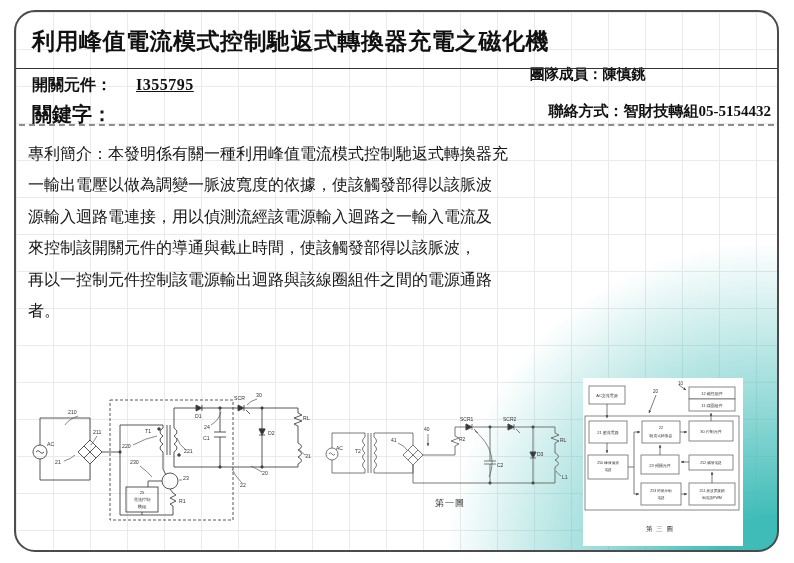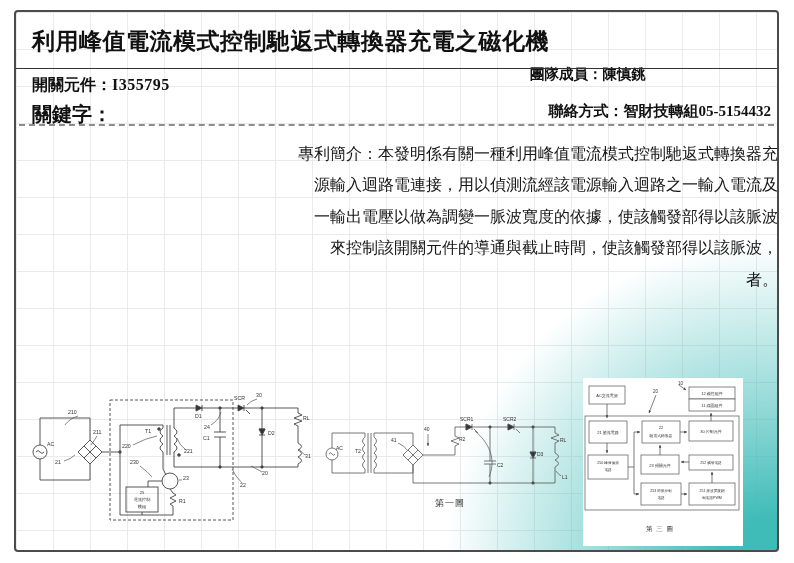--- a/index.html
+++ b/index.html
@@ -3,34 +3,33 @@
 <meta charset="utf-8">
 <style>
   html,body{margin:0;padding:0;}
   body{
     width:794px;height:563px;position:relative;background:#fff;
     font-family:"Liberation Serif","DejaVu Serif",serif;
     -webkit-font-smoothing:antialiased;
   }
   .sheet{
     position:absolute;left:14px;top:10px;width:761px;height:538px;
-    border:2px solid #4b4b4b;border-radius:4px;overflow:hidden;
+    border:2px solid #4b4b4b;border-radius:21px;overflow:hidden;
     background-color:#fff;
     background-image:
       radial-gradient(circle 540px at 99% 103%, #3fbcb8 0%, #3fbcb8 9%, rgba(63,188,184,.55) 30%, rgba(63,188,184,0) 60%),
       repeating-linear-gradient(to right,  #eaeaea 0 1px, transparent 1px 37px),
       repeating-linear-gradient(to bottom, #eaeaea 0 1px, transparent 1px 37px);
-    text-align: right;
   }
   .abs{position:absolute;}
   .title{left:16px;top:14px;font-size:23px;font-weight:bold;color:#111;letter-spacing:.5px;white-space:nowrap;}
   .team{left:514px;top:30px;font-size:14.5px;font-weight:bold;color:#111;white-space:nowrap;margin-top:23px;}
   .hr-solid{left:0;right:0;top:56px;border-top:1.5px solid #333;height:0;}
   .row-patent{left:16px;top:63px;font-size:16px;font-weight:bold;color:#111;white-space:nowrap;}
-  .row-patent .val{letter-spacing:.5px;}
+  .row-patent .val{margin-left:24px;letter-spacing:.5px;text-decoration:underline;}
   .row-keywords{left:16px;top:89px;font-size:20px;font-weight:bold;color:#111;}
   .contact{right:6px;top:90px;font-size:15px;font-weight:bold;color:#111;white-space:nowrap;}
   .hr-dash{left:3px;right:3px;top:112px;border-top:2px dashed #8d8d8d;height:0;}
   .intro{left:12px;top:126px;width:750px;font-size:16px;line-height:31.4px;color:#151515;overflow:hidden;}
   .intro div{white-space:nowrap;}
   svg text{font-family:"Liberation Sans","DejaVu Sans",sans-serif;fill:#333;}
   .fig{position:absolute;}
 </style>
 </head>
 <body>
@@ -43,23 +42,24 @@
 
   <div class="abs row-patent">
     <span>開關元件：</span><span class="val">I355795</span>
   </div>
   <div class="abs row-keywords">關鍵字：</div>
   <div class="abs contact">聯絡方式：智財技轉組05-5154432</div>
   <div class="abs hr-dash"></div>
 
   <div class="abs intro">
     <div>專利簡介：本發明係有關一種利用峰值電流模式控制馳返式轉換器充</div>
+    <div>一輸出電壓以做為調變一脈波寬度的依據，使該觸發部得以該脈波</div>
     <div>源輸入迴路電連接，用以偵測流經該電源輸入迴路之一輸入電流及</div>
-    <div>一輸出電壓以做為調變一脈波寬度的依據，使該觸發部得以該脈波</div>
     <div>來控制該開關元件的導通與截止時間，使該觸發部得以該脈波，</div>
+    <div>再以一控制元件控制該電源輸出迴路與該線圈組件之間的電源通路</div>
     <div>者。</div>
   </div>
 
   <svg class="fig" style="left:4px;top:368px;" width="332" height="168" viewBox="20 380 332 168">
     <defs>
       <marker id="ah2" markerWidth="5" markerHeight="5" refX="4" refY="2" orient="auto">
         <path d="M0 0 L4 2 L0 4 Z" fill="#444"></path>
       </marker>
     </defs>
     <g stroke="#444" stroke-width="0.9" fill="none">

